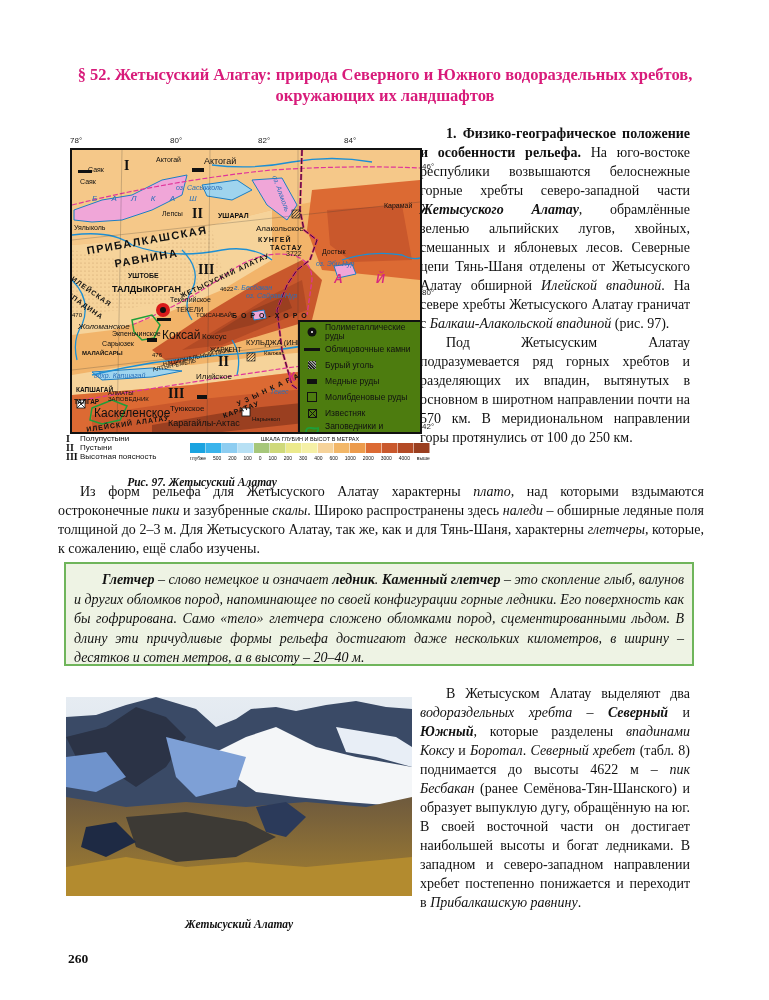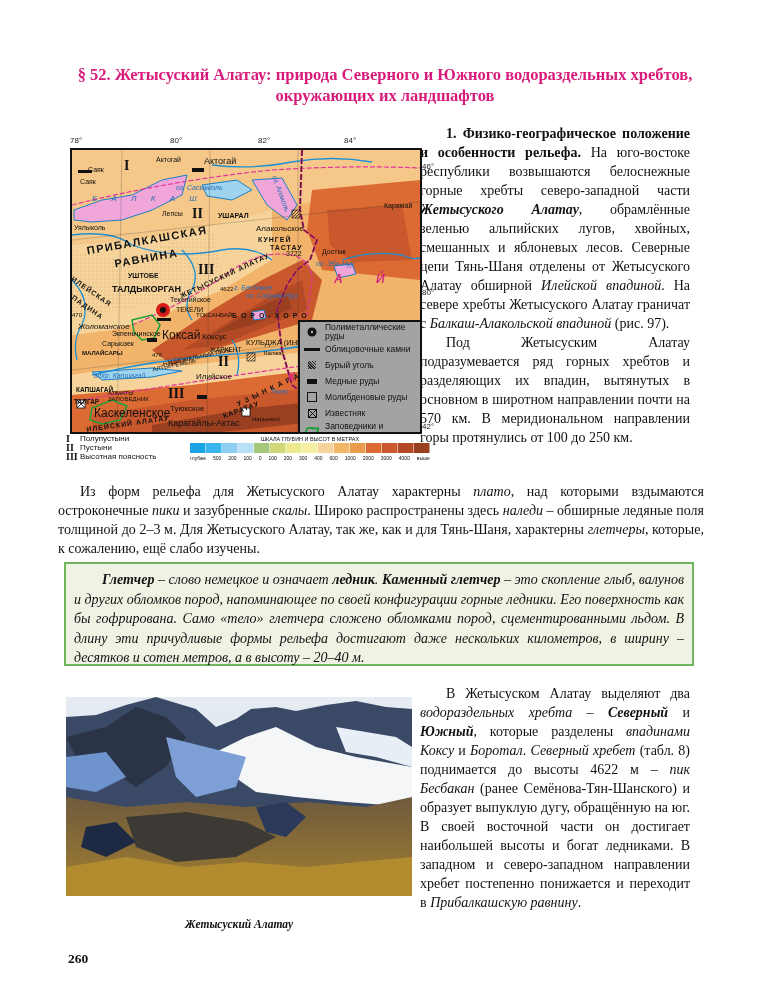--- a/index.html
+++ b/index.html
@@ -15,21 +15,21 @@
   .map { position: absolute; left: 8px; top: 12px; width: 348px; height: 282px;
          border: 2px solid #111; overflow: hidden; background: #e8a15a; }
   .coord { position: absolute; font-family: "Liberation Sans", sans-serif; font-size: 8px; color: #222; }
   .maplabel { position: absolute; font-family: "Liberation Sans", sans-serif; font-size: 7px; color: #111; white-space: nowrap; }
   .maplabel.big { font-size: 11px; font-weight: bold; letter-spacing: 1.5px; }
   .maplabel.roman { font-family: "Liberation Serif", serif; font-size: 14px; font-weight: bold; }
   .maplabel.lake { color: #2a6fb8; font-style: italic; }
   .maplabel.mount { font-size: 7px; font-weight: bold; letter-spacing: 1px; }
 
   .legend { position: absolute; left: 226px; top: 170px; width: 124px; height: 112px;
-            background: #a3a3a3; border-left: 2px solid #111; border-top: 2px solid #111;
+            background: #4d7c0f; border-left: 2px solid #111; border-top: 2px solid #111;
             font-family: "Liberation Sans", sans-serif; font-size: 8.5px; line-height: 8.5px; }
   .legend-row { display: flex; align-items: center; padding: 1px 3px; min-height: 14px; }
   .legend-sym { width: 18px; display: flex; justify-content: center; align-items: center; margin-right: 4px; flex-shrink: 0; }
 
   .zones { position: absolute; left: 4px; top: 298px; font-family: "Liberation Sans", sans-serif; font-size: 8px; line-height: 9px; }
   .zones .z { display: flex; }
   .zones .r { font-family: "Liberation Serif", serif; font-weight: bold; width: 14px; text-align: left; font-size: 10px; }
 
   .elev { position: absolute; left: 128px; top: 300px; width: 240px; }
   .elev-title { font-family: "Liberation Sans", sans-serif; font-size: 5.5px; text-align: center; margin-left: 0; }
@@ -321,20 +321,21 @@
         <span>400</span>
         <span>600</span>
         <span>1000</span>
         <span>2000</span>
         <span>3000</span>
         <span>4000</span>
         <span>выше</span>
       </div>
   </div>
 
+  <div class="abs caption" style="left:0;top:340px;width:280px;">Рис. 97. Жетысуский Алатау</div>
 </div>
 
 <div class="abs col-right" style="top:124px;">
   <p><strong>1. Физико-географическое положение и особенности рельефа.</strong><span> На юго-востоке республики возвышаются белоснежные горные хребты северо-западной части </span><strong><em>Жетысуского Алатау</em></strong><span>, обрамлённые зеленью альпийских лугов, хвойных, смешанных и яблоневых лесов. Северные цепи Тянь-Шаня отделены от Жетысуского Алатау обширной </span><em>Илейской впадиной</em><span>. На севере хребты Жетысуского Алатау граничат с </span><em>Балкаш-Алакольской впадиной</em><span> (рис. 97).</span></p>
   <p>Под Жетысуским Алатау подразумевается ряд горных хребтов и разделяющих их впадин, вытянутых в основном в широтном направлении почти на 570 км. В меридиональном направлении горы протянулись от 100 до 250 км.</p>
 </div>
 
 <div class="abs full" style="top:482px;">
   <p><span>Из форм рельефа для Жетысуского Алатау характерны </span><em>плато</em><span>, над которыми вздымаются остроконечные </span><em>пики</em><span> и зазубренные </span><em>скалы</em><span>. Широко распространены здесь </span><em>наледи</em><span> – обширные ледяные поля толщиной до 2–3 м. Для Жетысуского Алатау, так же, как и для Тянь-Шаня, характерны </span><em>глетчеры</em><span>, которые, к сожалению, ещё слабо изучены.</span></p>
 </div>

